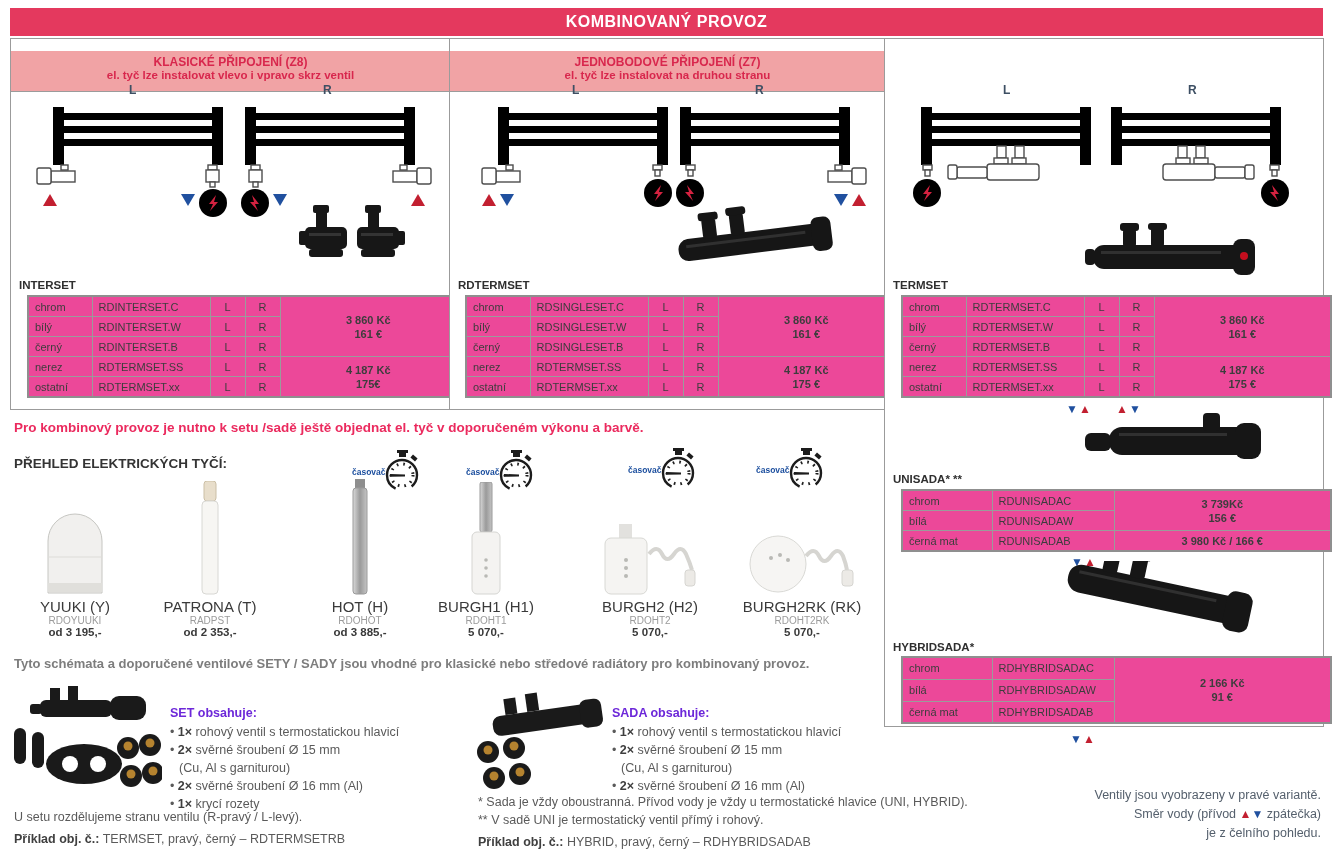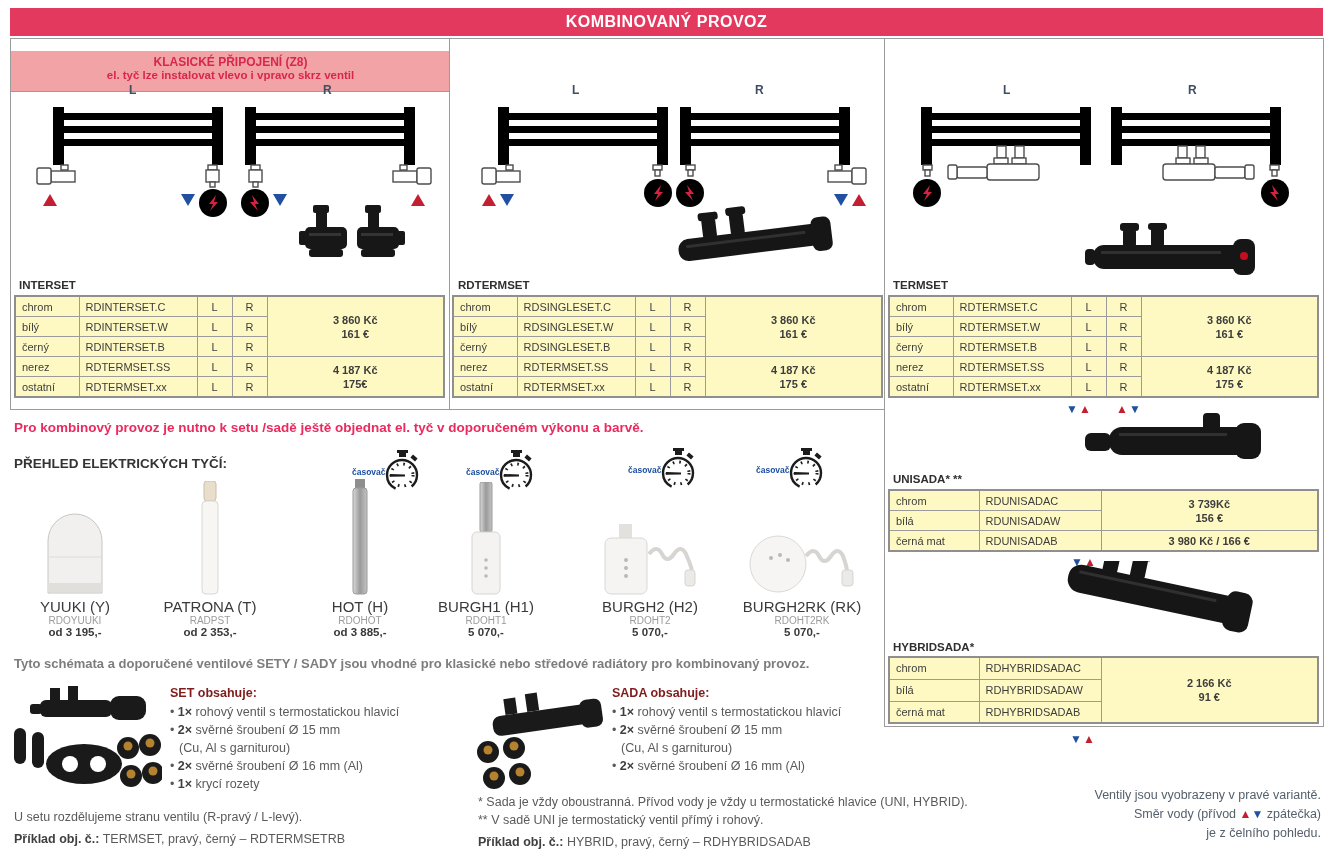--- a/index.html
+++ b/index.html
@@ -16,21 +16,21 @@
   .colbox{position:absolute;border:1px solid #9b9b9b;background:#fff;}
   .colhead{position:absolute;left:0;right:0;top:0;height:40px;background:#f1a3a5;
            border-bottom:1px solid #9b9b9b;text-align:center;margin-top:12px;}
   .colhead .t1{font-size:12px;font-weight:bold;color:#d8274d;padding-top:4px;}
   .colhead .t2{font-size:11.5px;font-weight:bold;color:#d8274d;}
 
   .lr-label{position:absolute;font-size:12px;font-weight:bold;color:#3d4f63;}
 
   
   table.ptable{border-collapse:collapse;table-layout:fixed;width:431px;font-size:11px;
-               color:#3d3d3d;background:#fef9c3;border:2px solid #8f8f8f;}
+               color:#3d3d3d;background:#ec4899;border:2px solid #8f8f8f;margin-left:13px;}
   table.ptable td{border:1px solid #9b9b9b;height:19px;padding:0 0 0 6px;white-space:nowrap;overflow:hidden;}
   table.ptable td.c{text-align:center;padding:0;}
   table.ptable td.price{text-align:center;font-weight:bold;padding:0;line-height:14px;}
   .seclabel{font-weight:bold;font-size:11.5px;color:#2f2f2f;}
 
   .arrR{color:#c21f30;font-size:12px;}
   .arrB{color:#20509f;font-size:12px;}
   .arrpair{position:absolute;letter-spacing:1px;font-weight:bold;}
 
   .note-red{position:absolute;left:14px;top:420px;color:#eb2a5e;font-weight:bold;font-size:13.5px;}
@@ -41,21 +41,21 @@
   .rodname{font-size:15px;color:#3a3a3a;margin-top:2px;}
   .rodcode{font-size:10px;color:#9b9b9b;}
   .rodprice{font-size:11.5px;font-weight:bold;color:#3a3a3a;}
 
   .timer{position:absolute;display:flex;align-items:center;}
   .timer .cas{color:#1b4e9e;font-weight:bold;font-size:8.5px;margin-right:-4px;position:relative;z-index:2;}
 
   .grayb{position:absolute;left:14px;top:656px;color:#7d7d7d;font-weight:bold;font-size:13px;}
   .body-txt{font-size:12.5px;color:#5a5a5a;}
   .bold-dark{font-weight:bold;color:#3f3f3f;}
-  .obsahuje-title{font-weight:bold;font-size:12.5px;color:#7f1d1d;}
+  .obsahuje-title{font-weight:bold;font-size:12.5px;color:#6d28d9;margin-top:20px;}
   ul.bullets{list-style:none;margin:3px 0 0;padding:0;font-size:12.5px;color:#5a5a5a;line-height:18px;}
   ul.bullets li.b::before{content:"\2022\00a0";}
   ul.bullets li.cont{padding-left:9px;}
   ul.bullets .qty{font-weight:bold;color:#3f3f3f;}
 
   .right-note{position:absolute;right:12px;top:786px;text-align:right;color:#55606d;
               font-size:12.5px;line-height:19px;}
 
   svg.diag{position:absolute;}
   svg.diag rect, svg.diag circle{fill:#fff;stroke:#4d4d4d;stroke-width:1.4;}
@@ -190,20 +190,24 @@
           <td>ostatní</td>
           <td>RDTERMSET.xx</td>
           <td class="c">L</td>
           <td class="c">R</td>
         </tr>
       </tbody>
     </table>
   </div>
 
   <div class="colbox" style="left:449px;top:38px;width:435px;height:370px;">
+    <div class="colhead">
+      <div class="t1">JEDNOBODOVÉ PŘIPOJENÍ (Z7)</div>
+      <div class="t2">el. tyč lze instalovat na druhou stranu</div>
+    </div>
     <span class="lr-label" style="left:122px;top:44px;">L</span>
     <span class="lr-label" style="left:305px;top:44px;">R</span>
 
     <svg class="diag" style="left:30px;top:54px;" width="200" height="132">
       <use href="#rad" transform="translate(18,14)"></use>
       <rect x="26" y="72" width="7" height="5"></rect>
         <rect x="16" y="78" width="24" height="11"></rect>
         <rect x="2" y="75" width="14" height="16" rx="2"></rect>
       <polygon points="2,113 16,113 9,101" fill="#c21f30" stroke="none"></polygon>
       <polygon points="20,101 34,101 27,113" fill="#20509f" stroke="none"></polygon>

